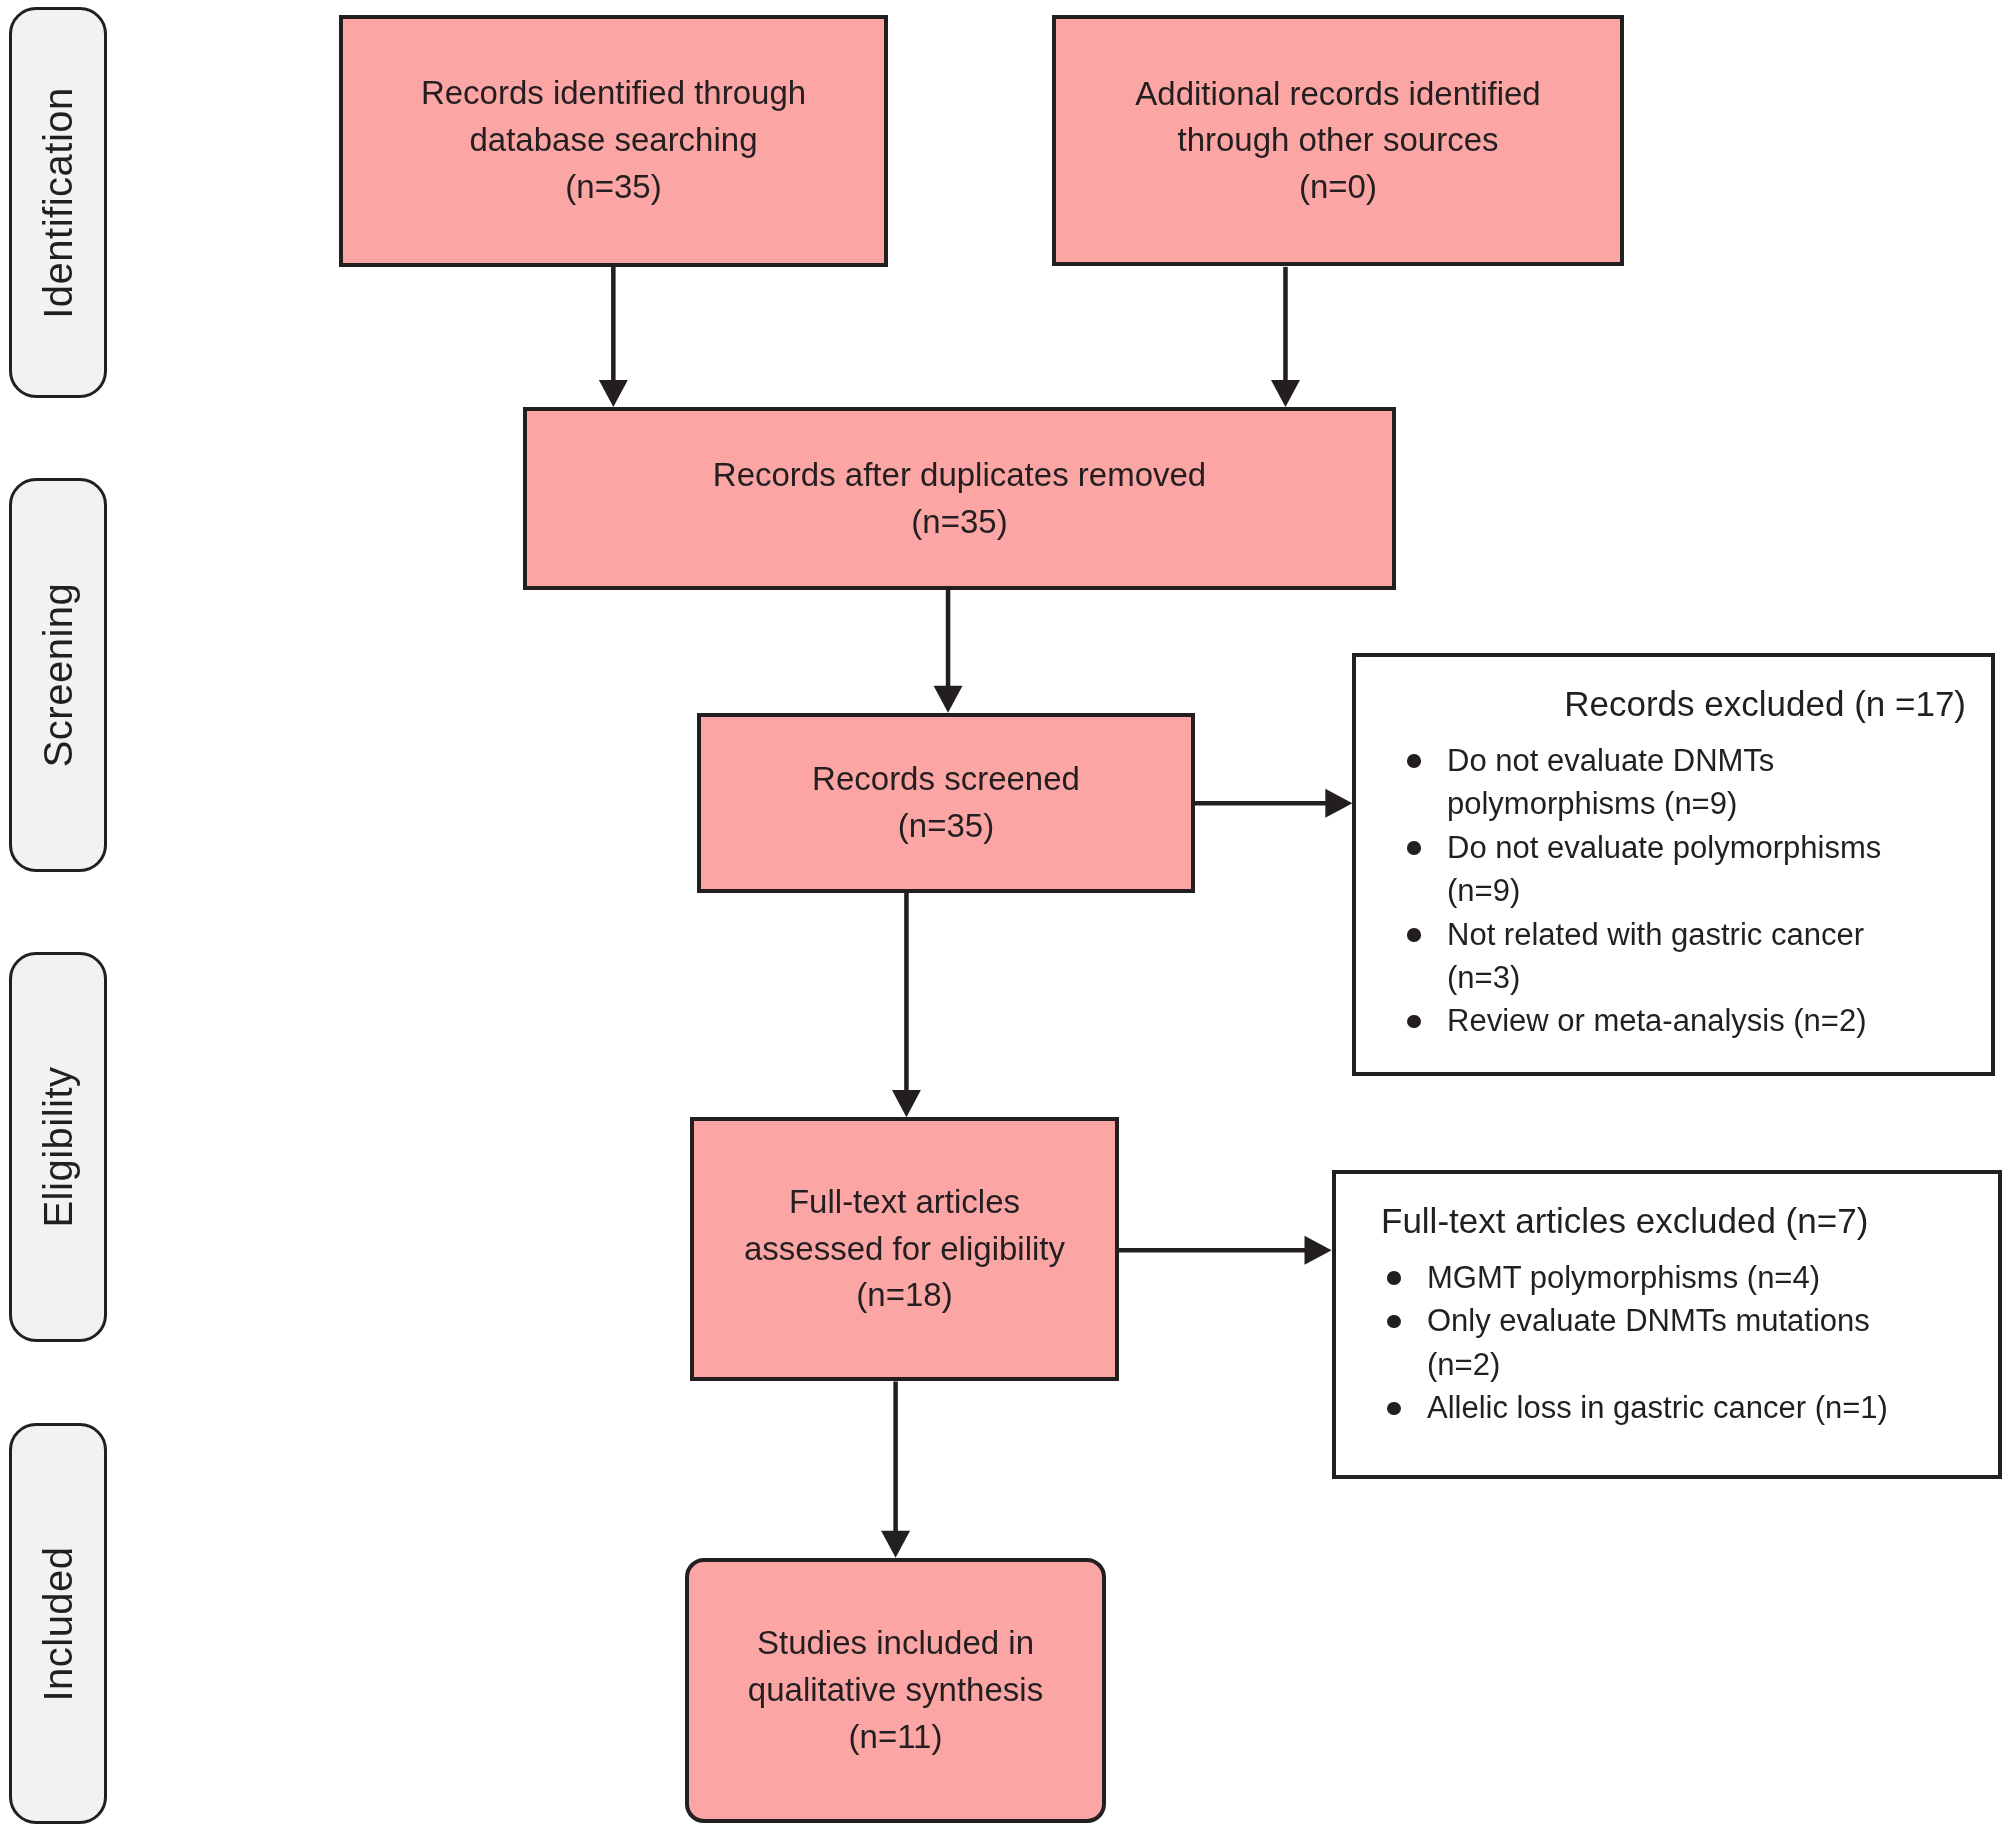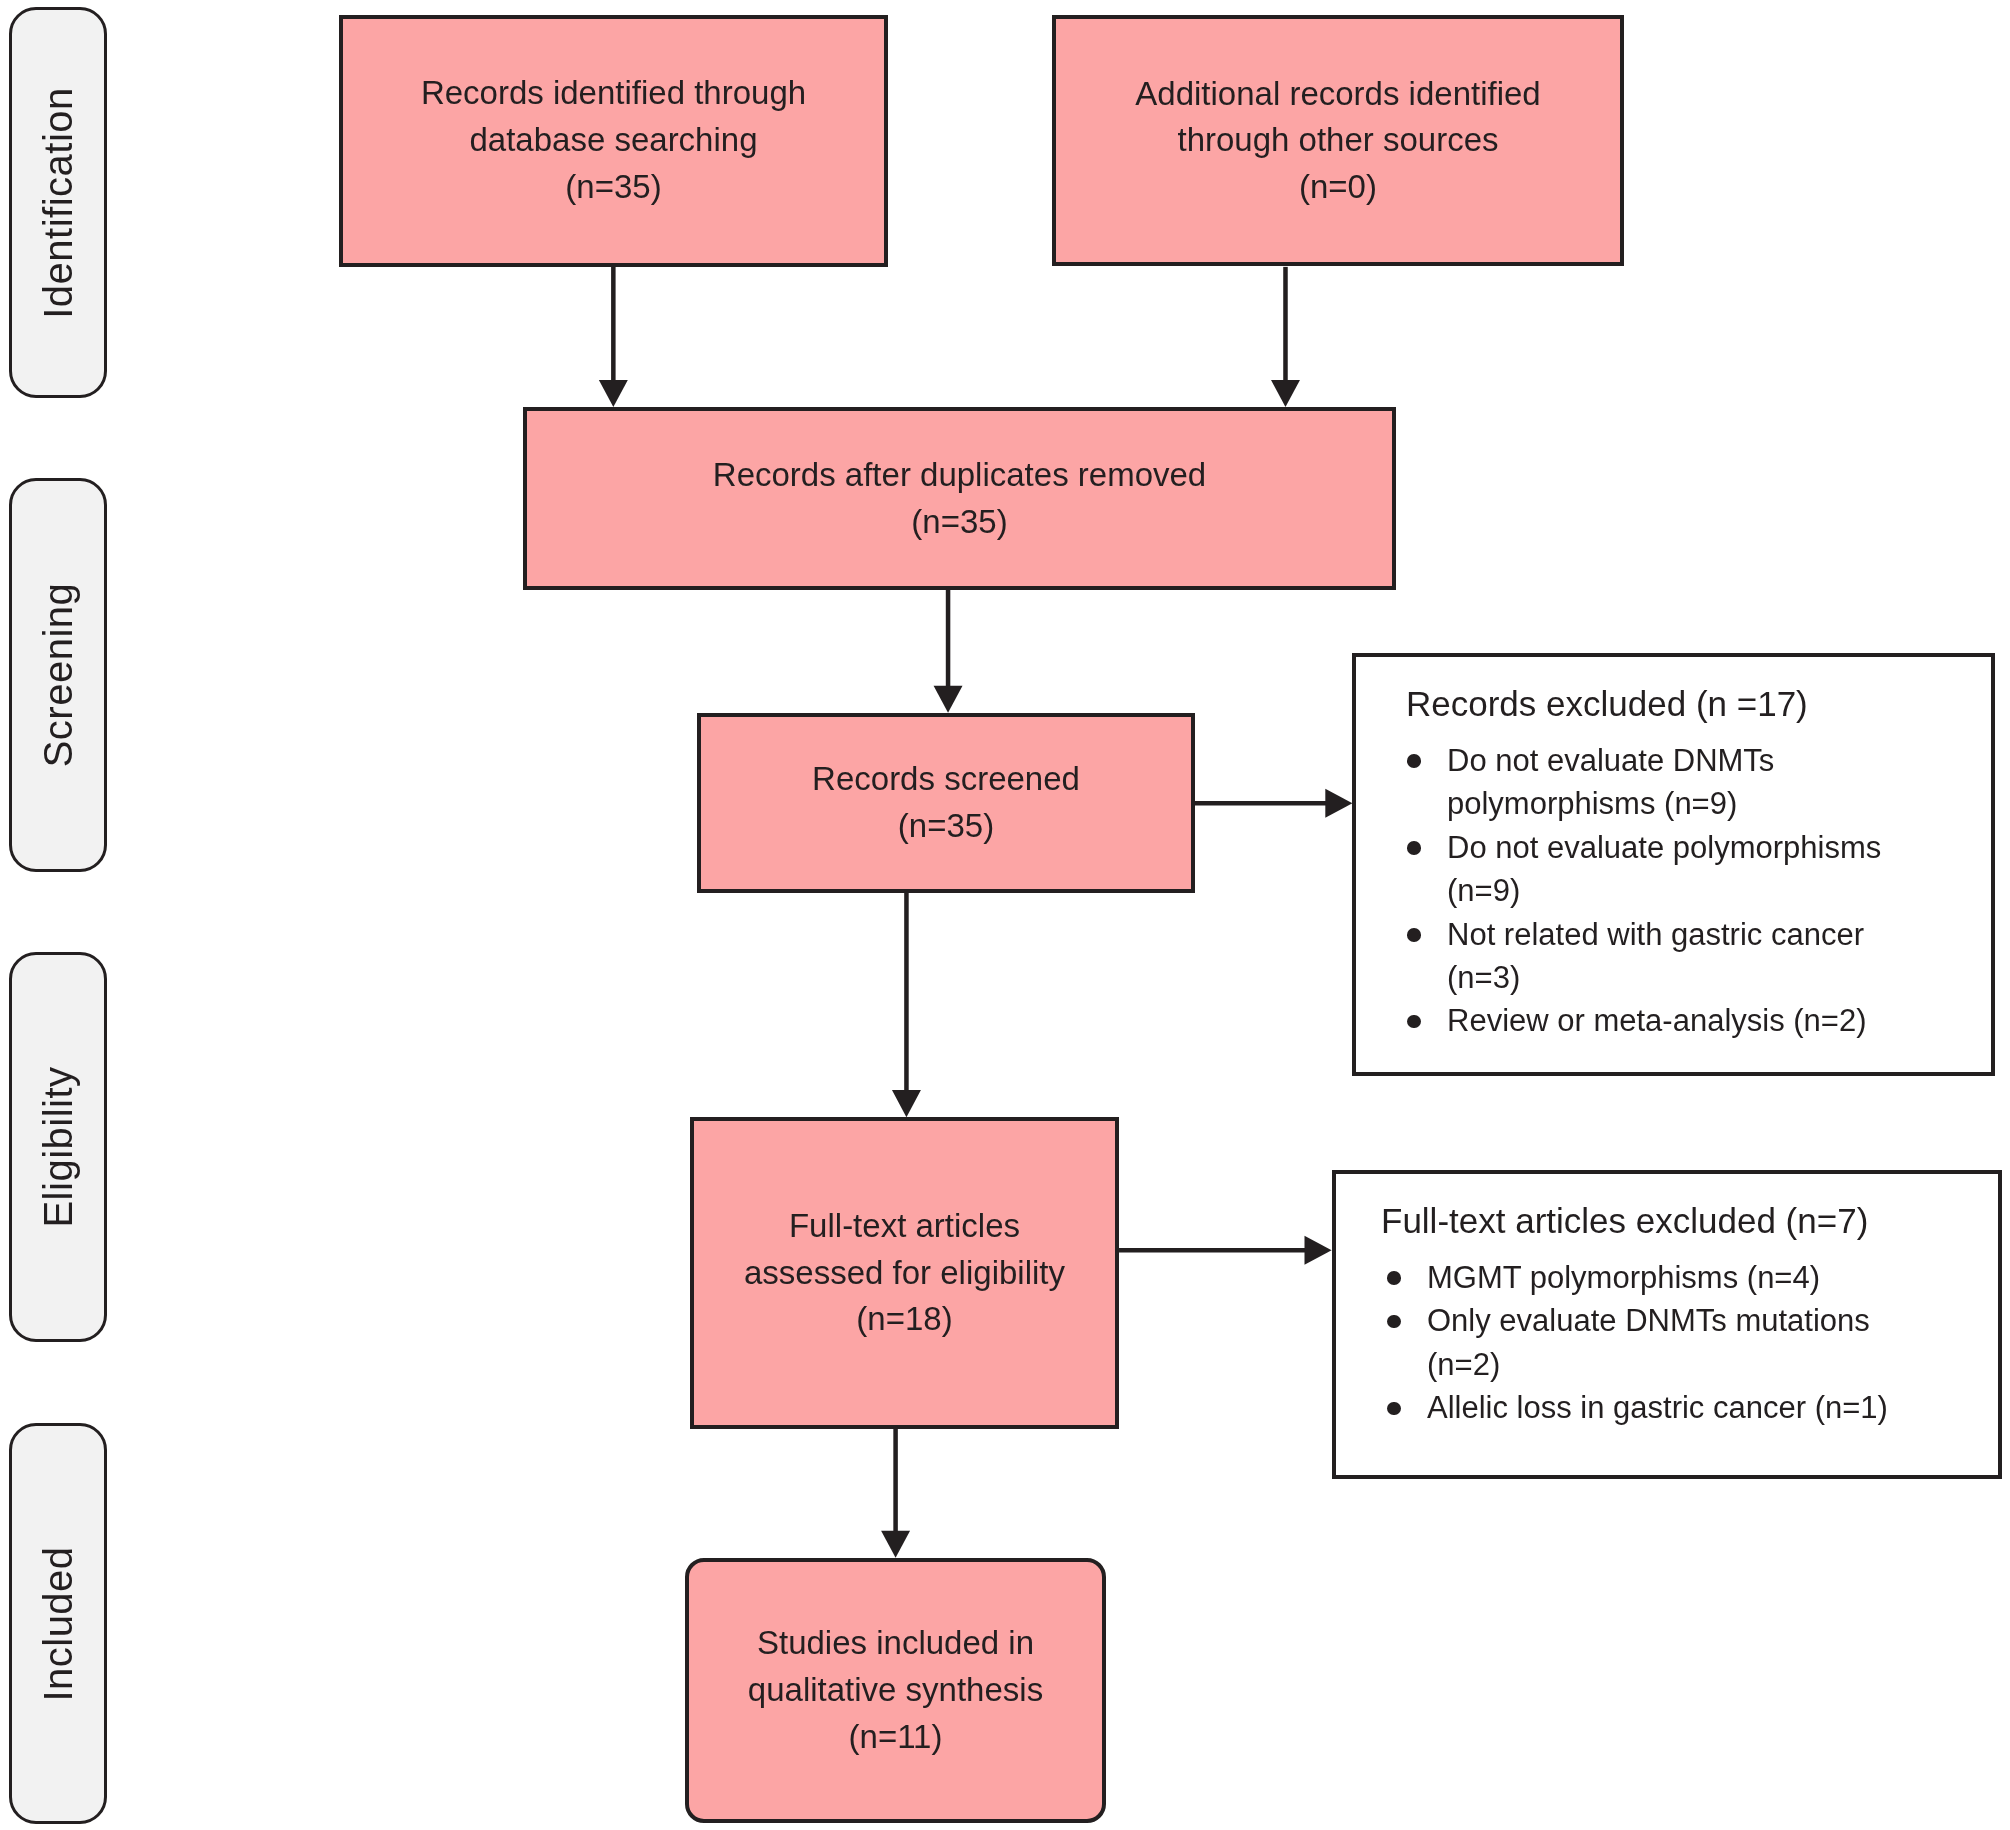--- a/index.html
+++ b/index.html
@@ -58,40 +58,40 @@
     text-align:center;
     font-size:33px;
     line-height:1.42;
   }
   .box .box-text{white-space:pre-line;}
 
   #box-db-search{left:339px;top:14.5px;width:549px;height:252px;}
   #box-other-sources{left:1052px;top:15.4px;width:572px;height:251px;}
   #box-after-duplicates{left:523px;top:407px;width:873px;height:183px;}
   #box-screened{left:697px;top:713px;width:498px;height:180px;}
-  #box-eligibility{left:690px;top:1117px;width:429px;height:312px;}
+  #box-eligibility{left:690px;top:1117px;width:429px;height:264px;}
   #box-included{left:685px;top:1558px;width:421px;height:265px;border-radius:19px;}
 
   
   .box-excl{
     position:absolute;
     background:#ffffff;
     border:4.5px solid var(--ink);
     box-sizing:border-box;
     padding:22px 25px 9px 25px;
     text-align:left;
   }
   #box-records-excluded{left:1352px;top:653px;width:643px;height:423px;}
   #box-fulltext-excluded{left:1332px;top:1170px;width:670px;height:309px;}
   .excl-title{
     font-size:35px;
     line-height:1.2;
     margin:3.6px 0 14.5px 20px;
   }
-  #box-records-excluded .excl-title{margin-left:25px;}
+  #box-records-excluded .excl-title{margin-left:25px;text-align:right;}
   ul.excl-list{
     margin:8px;padding:0;list-style:none;
     font-size:31px;
     line-height:1.4;
   }
   ul.excl-list li{
     position:relative;
     padding-left:58px;
     white-space:pre-line;
   }

